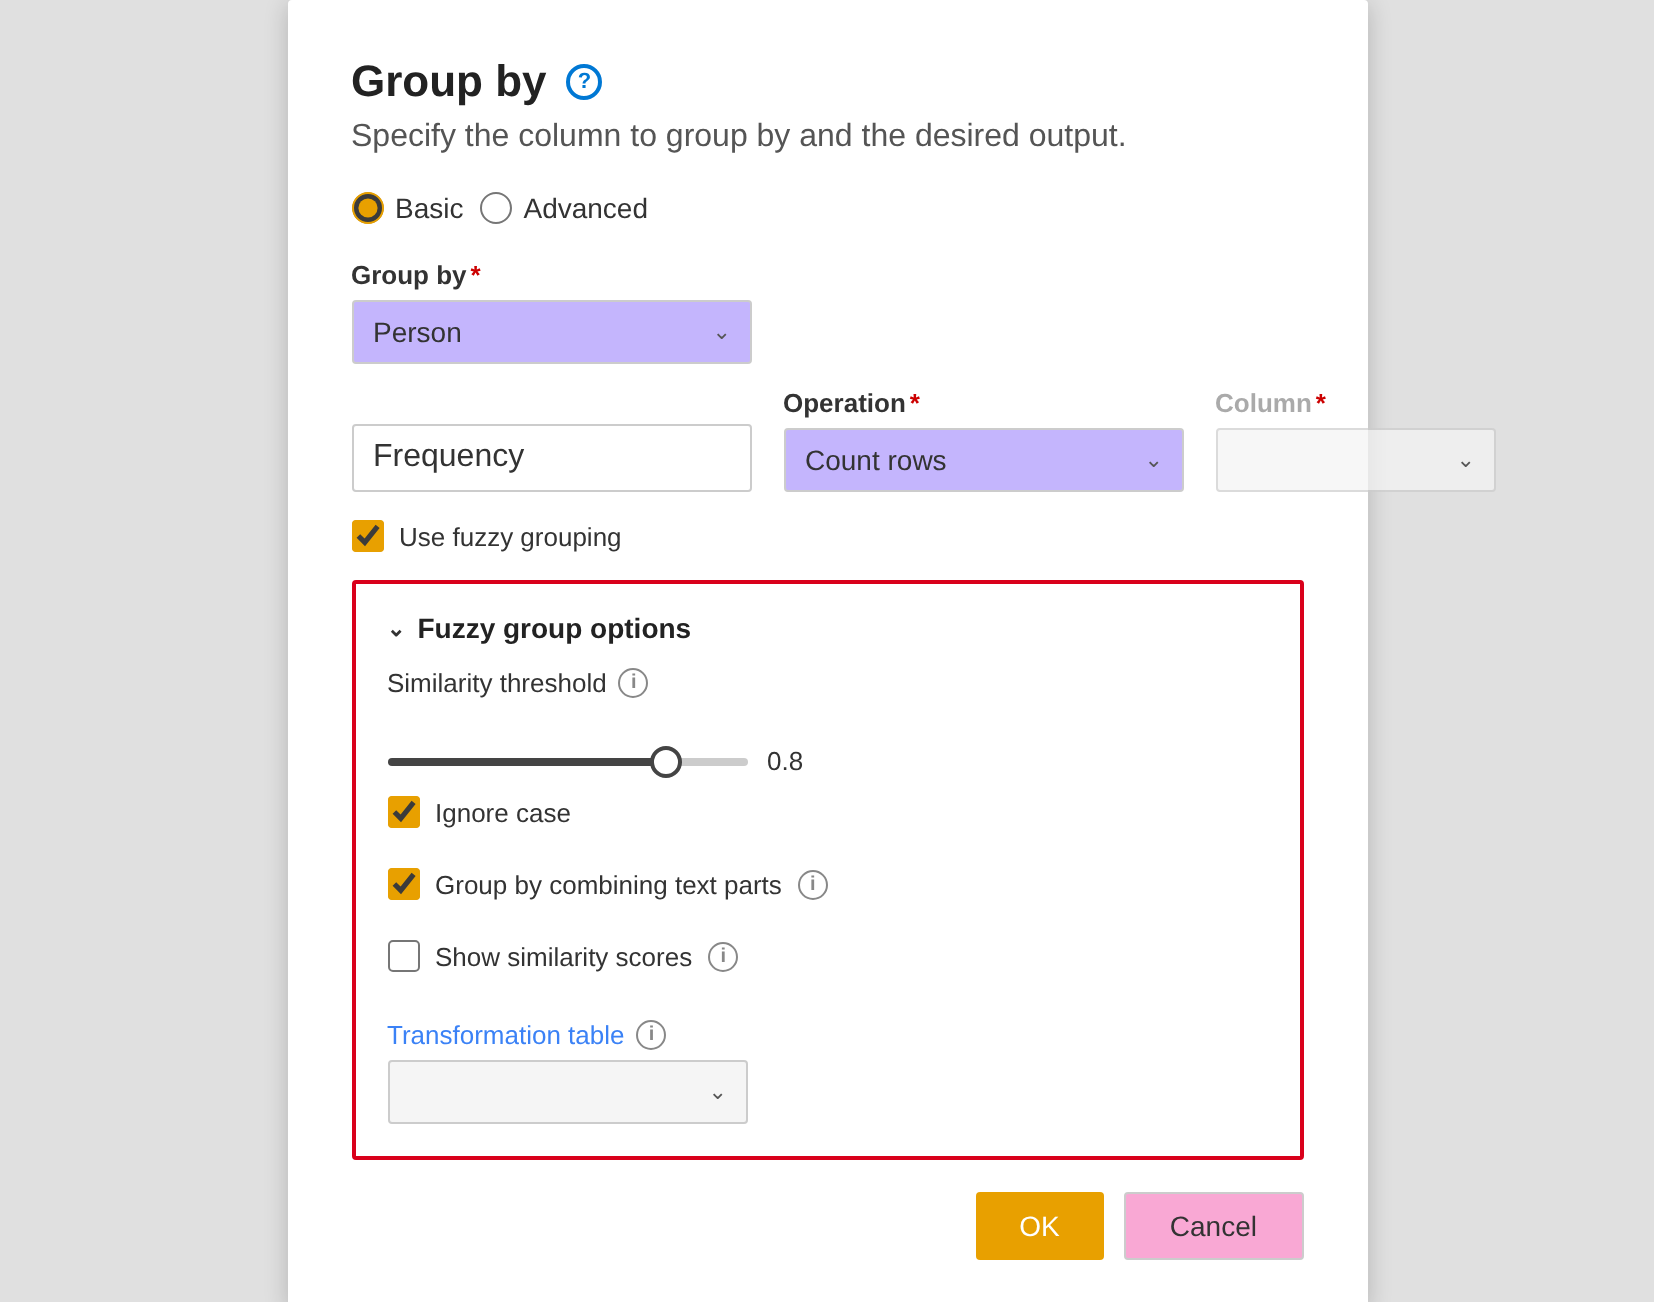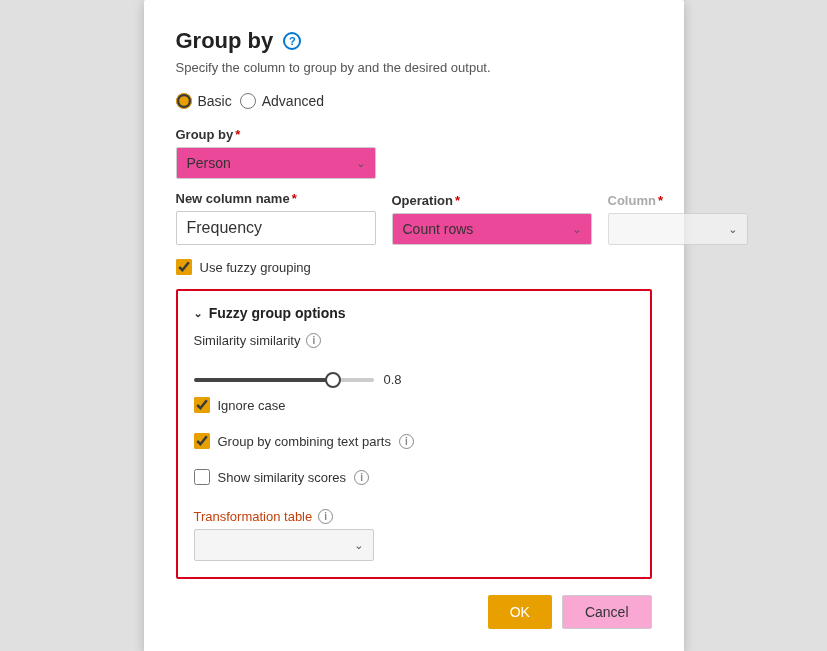--- a/index.html
+++ b/index.html
@@ -38,21 +38,21 @@
       color: #0078d4;
       font-size: 11px;
       font-weight: 700;
       display: flex;
       align-items: center;
       justify-content: center;
       cursor: pointer;
       flex-shrink: 0;
     }
     .subtitle {
-      font-size: 13px;
+      font-size: 16px;
       color: #555;
       margin-bottom: 18px;
     }
     .radio-row {
       display: flex;
       gap: 8px;
       margin-bottom: 18px;
       align-items: center;
     }
     .radio-label {
@@ -78,21 +78,21 @@
       color: #c00;
       margin-left: 2px;
     }
     .select-wrap {
       position: relative;
       display: inline-block;
     }
     .select-wrap select {
       appearance: none;
       -webkit-appearance: none;
-      background: #ec4899;
+      background: #c4b5fd;
       border: 1px solid #ccc;
       padding: 7px 32px 7px 10px;
       font-size: 14px;
       border-radius: 2px;
       cursor: pointer;
       outline: none;
       color: #333;
     }
     .select-wrap .chevron {
       position: absolute;
@@ -217,21 +217,21 @@
     }
     .transformation-label-row {
       display: flex;
       align-items: center;
       gap: 6px;
       margin-top: 10px;
       margin-bottom: 5px;
     }
     .transformation-label {
       font-size: 13px;
-      color: #c2410c;
+      color: #3b82f6;
     }
     .transformation-select select {
       width: 180px;
       background: #f5f5f5;
       color: #aaa;
     }
     .footer {
       display: flex;
       justify-content: flex-end;
       gap: 10px;
@@ -308,23 +308,20 @@
         <option>Person</option>
         <option>Name</option>
         <option>Category</option>
       </select>
       <span class="chevron">⌄</span>
     </div>
   </div>
 
   <div class="columns-row">
     <div class="col-field">
-      <div class="field-label">
-        <span>New column name</span><span class="required-star">*</span>
-      </div>
       <input class="text-input new-col-name-input" type="text" value="Frequency" style="">
     </div>
     <div class="col-field">
       <div class="field-label">
         <span>Operation</span><span class="required-star">*</span>
       </div>
       <div class="select-wrap operation-select">
         <select>
           <option>Count rows</option>
           <option>Sum</option>
@@ -353,21 +350,21 @@
     <label class="checkbox-label" for="fuzzy">Use fuzzy grouping</label>
   </div>
 
   <div class="fuzzy-box">
     <div class="fuzzy-title">
       <span class="collapse-icon">⌄</span>
       <span>Fuzzy group options</span>
     </div>
 
     <div class="slider-label-row">
-      <span class="slider-label">Similarity similarity</span>
+      <span class="slider-label">Similarity threshold</span>
       <div class="info-icon">i</div>
     </div>
     <div class="slider-row">
       <input type="range" min="0" max="1" step="0.1" value="0.8" style="">
       <span class="slider-value">0.8</span>
     </div>
 
     <div class="fuzzy-checkboxes">
       <div class="checkbox-row">
         <input class="checkbox-input" type="checkbox" id="ignoreCase" checked="" style="">

